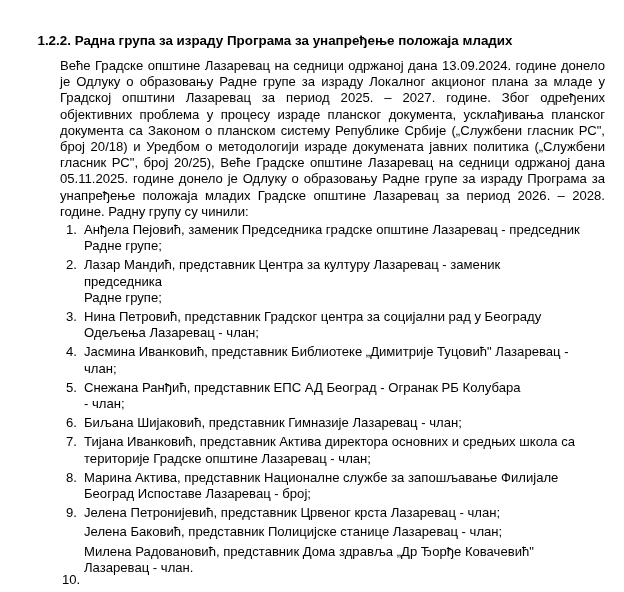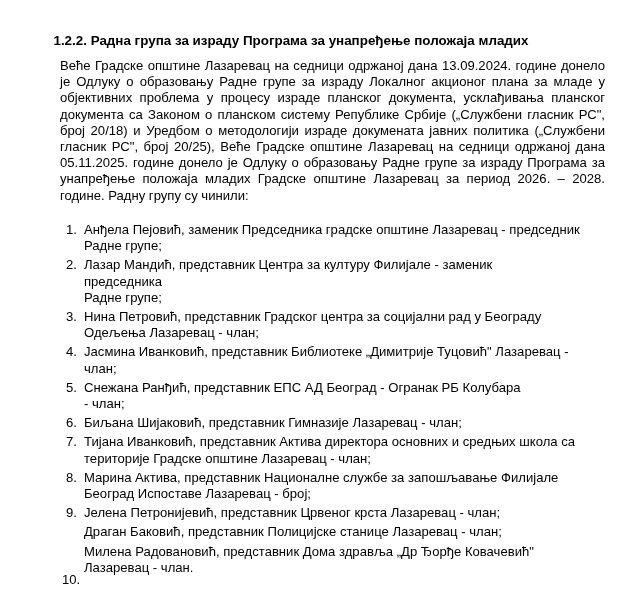--- a/index.html
+++ b/index.html
@@ -4,21 +4,21 @@
   <style>
     html, body { margin: 0; padding: 0; background: #ffffff; }
     body {
       width: 624px; height: 592px; overflow: hidden; position: relative;
       font-family: "Liberation Sans", sans-serif; color: #000;
     }
     .page { position: absolute; left: 0; top: 0; width: 624px; height: 592px; }
     .heading {
       position: absolute; top: 33px; left: 0; width: 540px;
       text-align: center; font-weight: bold; font-size: 13.4px;
-      padding-left: 10px; box-sizing: border-box; margin-left: 16px;
+      padding-left: 10px; box-sizing: border-box;
     }
     .para {
       position: absolute; left: 60px; top: 58px; width: 545px;
       font-size: 13.1px; line-height: 16.2px; text-align: justify;
     }
     .para .line { display: block; text-align: justify; text-align-last: justify; white-space: nowrap; }
     .para .line.last { text-align-last: left; }
     .list {
       position: absolute; left: 66px; top: 222px; width: 550px;
       font-size: 13.1px; line-height: 16.2px; margin: 0; padding: 0; list-style: none;
@@ -30,38 +30,39 @@
   </style>
 </head>
 <body>
 
 <div class="page">
   <div class="heading">1.2.2. Радна група за израду Програма за унапређење положаја младих</div>
 
   <div class="para">
     <span class="line">Веће Градске општине Лазаревац на седници одржаној дана 13.09.2024. године донело</span>
     <span class="line">је Одлуку о образовању Радне групе за израду Локалног акционог плана за младе у</span>
+    <span class="line">Градској општини Лазаревац за период 2025. – 2027. године. Због одређених</span>
     <span class="line">објективних проблема у процесу израде планског документа, усклађивања планског</span>
     <span class="line">документа са Законом о планском систему Републике Србије („Службени гласник РС",</span>
     <span class="line">број 20/18) и Уредбом о методологији израде докумената јавних политика („Службени</span>
     <span class="line">гласник РС", број 20/25), Веће Градске општине Лазаревац на седници одржаној дана</span>
     <span class="line">05.11.2025. године донело је Одлуку о образовању Радне групе за израду Програма за</span>
     <span class="line">унапређење положаја младих Градске општине Лазаревац за период 2026. – 2028.</span>
     <span class="line last">године. Радну групу су чинили:</span>
   </div>
 
   <ol class="list" id="member-list">
       <li class="item">
         <span class="num">1.</span>
         <span class="ln">Анђела Пејовић, заменик Председника градске општине Лазаревац - председник</span>
         <span class="ln">Радне групе;</span>
       </li>
       <li class="item">
         <span class="num">2.</span>
-        <span class="ln"> Лазар Мандић, представник Центра за културу Филијале - заменик</span>
+        <span class="ln"> Лазар Мандић, представник Центра за културу Лазаревац - заменик</span>
         <span class="ln">председника</span>
         <span class="ln">Радне групе;</span>
       </li>
       <li class="item">
         <span class="num">3.</span>
         <span class="ln"> Нина Петровић, представник Градског центра за социјални рад у Београду</span>
         <span class="ln">Одељења Лазаревац - члан;</span>
       </li>
       <li class="item">
         <span class="num">4.</span>
@@ -86,21 +87,21 @@
         <span class="num">8.</span>
         <span class="ln">Марина Актива, представник Националне службе за запошљавање Филијале</span>
         <span class="ln">Београд Испоставе Лазаревац - број;</span>
       </li>
       <li class="item">
         <span class="num">9.</span>
         <span class="ln">Јелена Петронијевић, представник Црвеног крста Лазаревац - члан;</span>
       </li>
       <li class="item">
         <span class="num wide">10.</span>
-        <span class="ln"> Драган Баковић, представник Полицијске станице Лазаревац - члан;</span>
+        <span class="ln"> Јелена Баковић, представник Полицијске станице Лазаревац - члан;</span>
       </li>
       <li class="item">
         <span class="num wide">11.</span>
         <span class="ln">Милена Радовановић, представник Дома здравља „Др Ђорђе Ковачевић"</span>
         <span class="ln">Лазаревац - члан.</span>
       </li>
     </ol>
 </div>
 
 </body></html>

